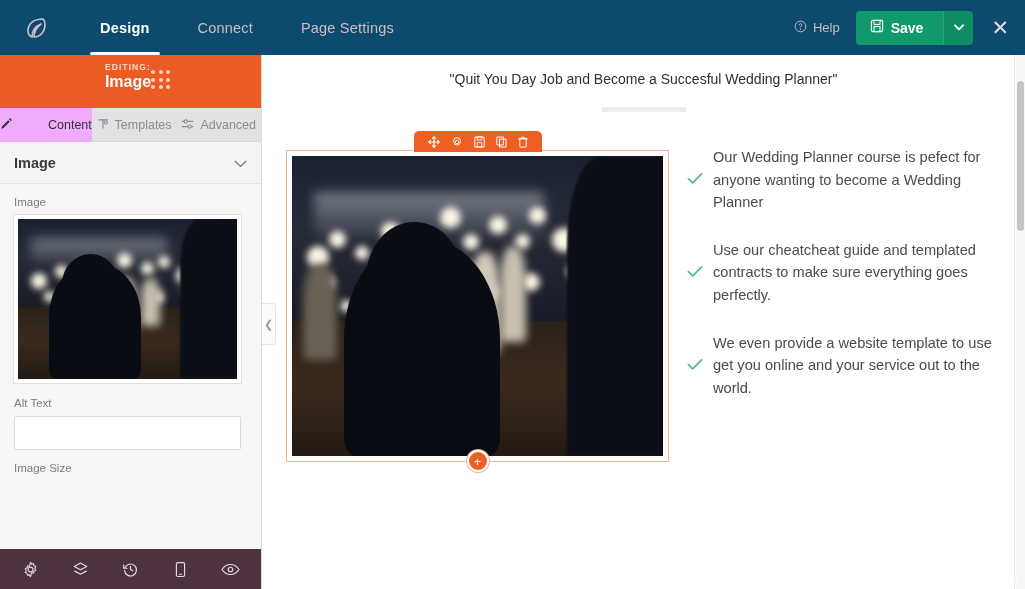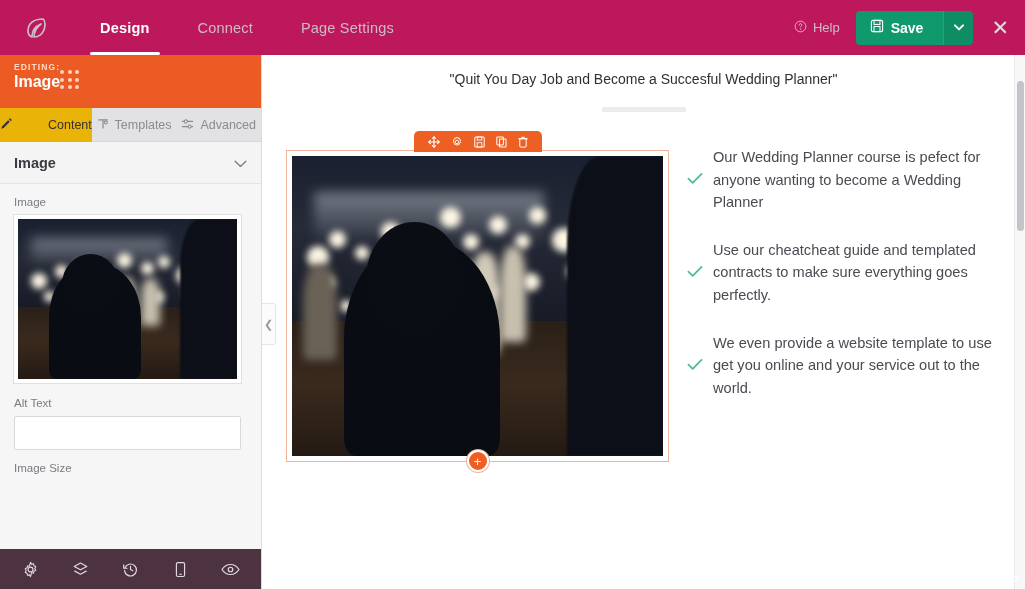--- a/index.html
+++ b/index.html
@@ -7,21 +7,21 @@
     width: 1025px; height: 589px;
     overflow: hidden;
     font-family: "Liberation Sans", sans-serif;
     background: #ffffff;
   }
   #app { position: relative; width: 1025px; height: 589px; overflow: hidden; }
 
   
   .topbar {
     position: absolute; top: 0; left: 0; width: 1025px; height: 55px;
-    background: #be185d;
+    background: #0c4a6e;
     display: flex; align-items: center;
   }
   .brand-logo {
     width: 56px; height: 55px; display: flex; align-items: center; justify-content: center;
     margin-left: 8px;
   }
   .brand-logo svg { display: block; }
   .nav-tabs { display: flex; align-items: center; height: 55px; margin-left: 12px; }
   .nav-tab {
     position: relative; height: 55px; display: flex; align-items: center;
@@ -53,34 +53,34 @@
   }
 
   
   .sidebar {
     position: absolute; top: 55px; left: 0; width: 262px; height: 534px;
     background: #f4f4f5; border-right: 1px solid #dcdcdf;
     display: flex; flex-direction: column;
   }
   .sb-header {
     background: #ec5b24; height: 53px; padding: 7px 0 0 14px;
-    display: flex; align-items: flex-start; justify-content: flex-start;
+    display: flex; align-items: flex-start; justify-content: center;
     position: relative;
   }
   .sb-editing-label { color: #ffd9c8; font-size: 8.5px; letter-spacing: 1.1px; font-weight: bold; }
   .sb-editing-value { color: #ffffff; font-size: 16px; font-weight: bold; margin-top: 1px; }
   .sb-grid-dots { display: grid; grid-template-columns: repeat(3,4px); gap: 3.5px; margin-top: 8px; cursor: pointer; }
   .sb-grid-dots i { width: 4px; height: 4px; background: #ffd3c0; border-radius: 50%; display: block; }
 
   .sb-tabs { display: flex; height: 34px; background: #e2e2e4; border-bottom: 1px solid #d8d8db; }
   .sb-tab {
     flex: 1; display: flex; align-items: center; justify-content: center; gap: 6px;
     font-size: 12.5px; color: #8b8b90; cursor: pointer; height: 34px;
   }
-  .sb-tab.active { background: #eab308; color: #33333a; gap: 36px; }
+  .sb-tab.active { background: #f0abfc; color: #33333a; gap: 36px; }
   .sb-tab svg { flex: none; }
 
   .sb-section {
     height: 42px; display: flex; align-items: center; justify-content: space-between;
     padding: 0 14px; background: #f4f4f5; border-bottom: 1px solid #e4e4e6; cursor: pointer;
   }
   .sb-section-title { font-size: 14.5px; color: #3b3b42; font-weight: bold; }
   .sb-body { flex: 1; padding: 12px 14px 0 14px; overflow: hidden; background: #f6f6f7; }
   .sb-field-label { font-size: 11.5px; color: #7b7b82; margin-bottom: 7px; }
   .sb-thumb {

